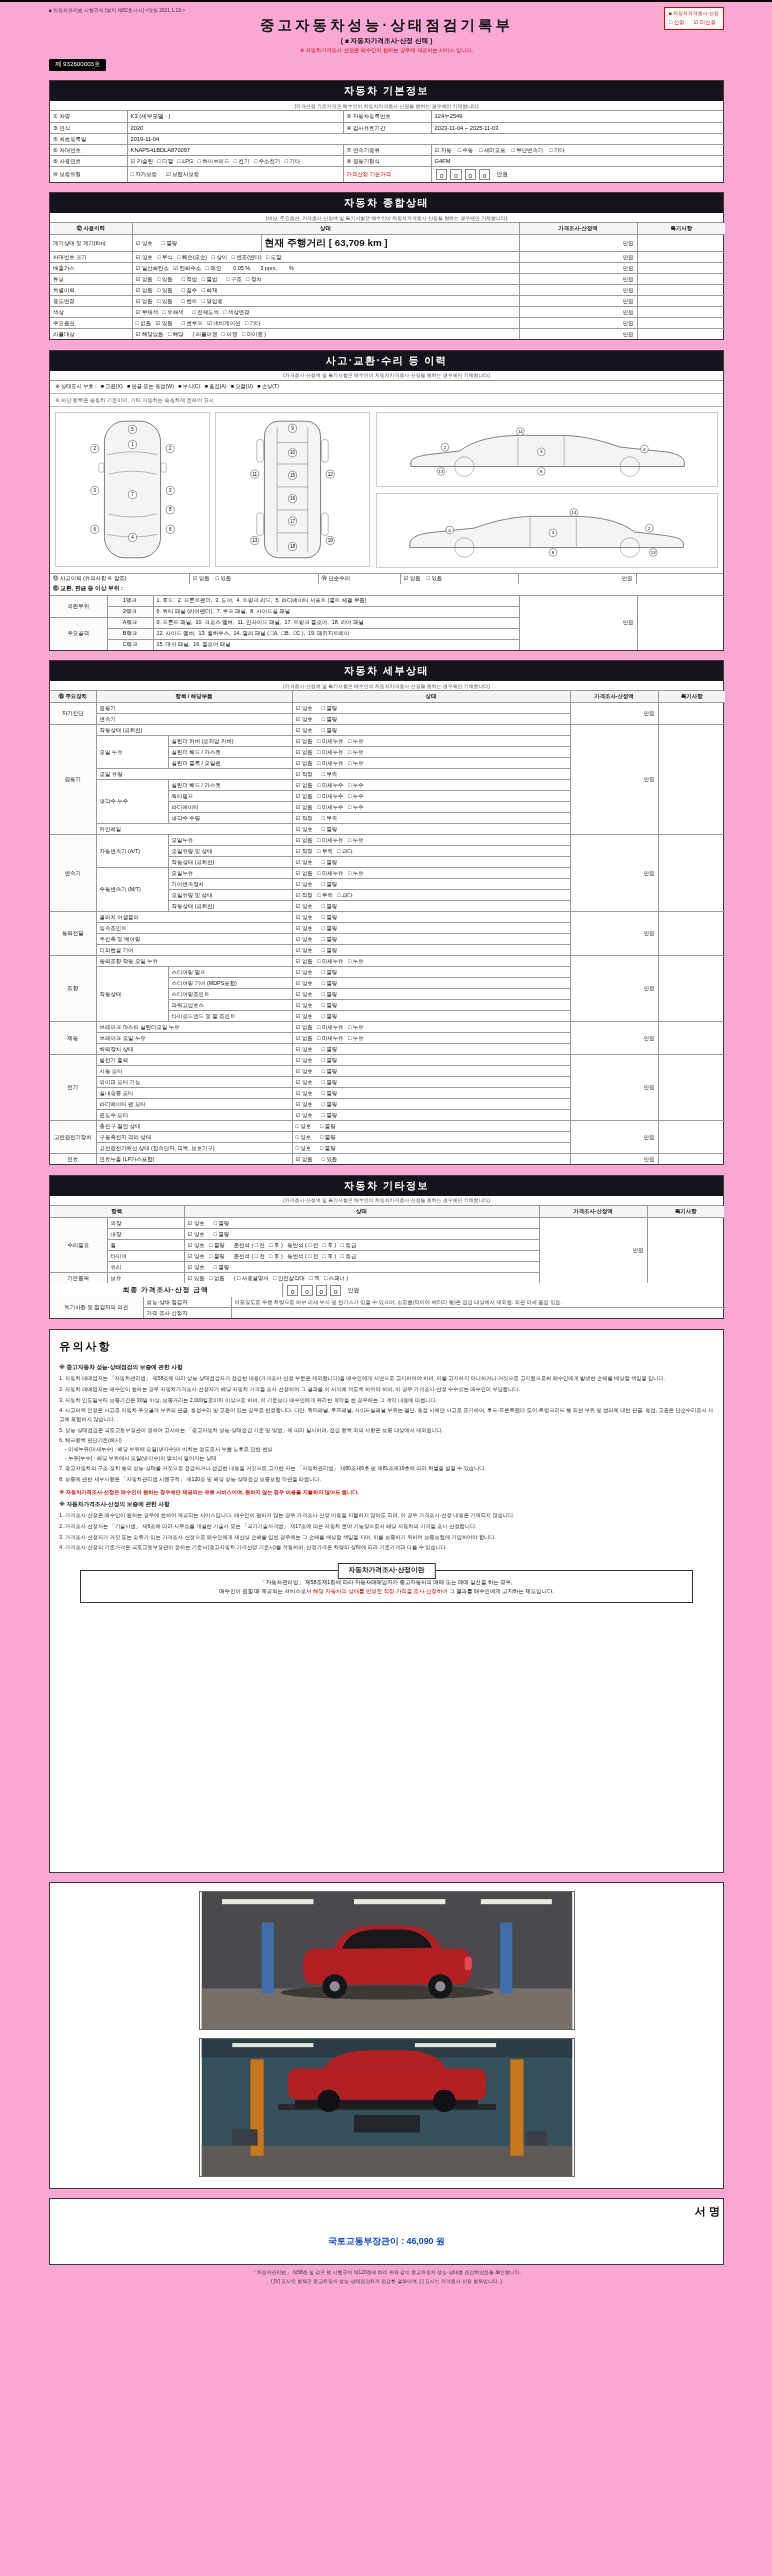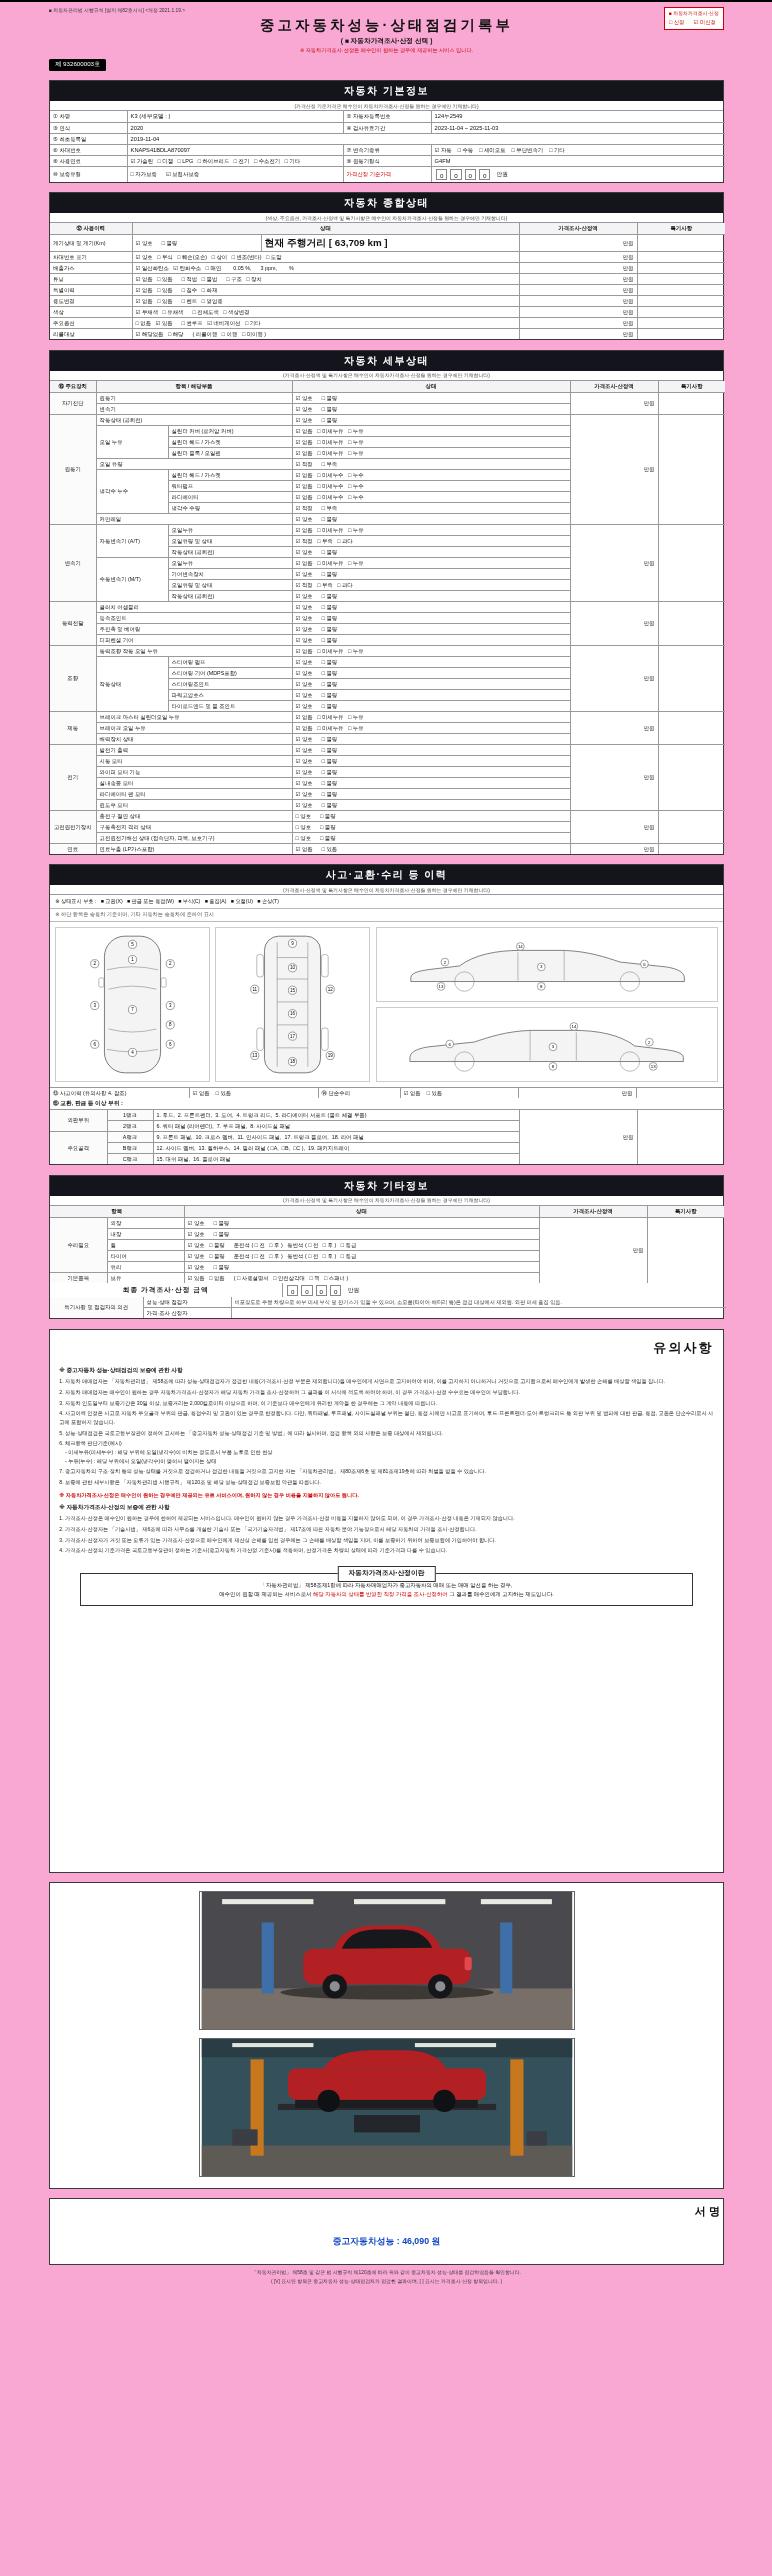--- a/index.html
+++ b/index.html
@@ -45,21 +45,21 @@
   .sidecol{flex:1;display:flex;flex-direction:column;gap:5.2px}
   .carline{fill:#f4f4f4;stroke:#555;stroke-width:1.5}
   .thinline{fill:none;stroke:#777;stroke-width:1}
   .dn circle{fill:#fff;stroke:#444;stroke-width:1}
   .dn text{font-size:9px;fill:#000;text-anchor:middle;dominant-baseline:central;font-family:"Liberation Sans",sans-serif}
   .fulllabel{font-size:5.7px;font-weight:bold;text-align:left}
   .finalrow td{font-size:6.7px}
   .finallabel{text-align:center;font-weight:bold;letter-spacing:1px}
   .opin{font-size:5.2px;color:#333;white-space:pre-wrap}
   .notices{padding:5.2px 9.3px 8.2px;min-height:544px}
-  .ntitle{text-align:right;font-size:13px;font-weight:bold;letter-spacing:2.1px;padding:4.1px 0 5.2px}
+  .ntitle{text-align:left;font-size:11px;font-weight:bold;letter-spacing:2.1px;padding:4.1px 0 5.2px}
   .nsec{font-size:5.7px;font-weight:bold;margin:5.2px 0 2.1px}
   .nitem{font-size:5.2px;line-height:1.65;margin:2.1px 0;white-space:pre-wrap;color:#222}
   .nred{font-size:5.2px;line-height:1.65;margin:4.1px 0;color:#c00;font-weight:bold}
   .definebox{border:1px solid #333;margin:17.5px 20.6px 3.1px;padding:7.2px 8.2px 6.2px;position:relative}
   .definetitle{position:absolute;top:-7.2px;left:50%;transform:translateX(-50%);background:#fff;
                border:0.8px solid #333;padding:2.1px 10.3px;font-size:6.7px;font-weight:bold;white-space:nowrap}
   .defline{font-size:5.4px;line-height:1.7;text-align:center}
   .photosec .ptitle{text-align:center;font-weight:bold;font-size:7.7px;letter-spacing:1.5px;padding:5.2px 0;border-bottom:0.5px solid #aaa}
   .photowrap{display:flex;flex-direction:column;align-items:center;gap:8.2px;padding:8.2px 0 10.3px}
   .photo{border:0.5px solid #666}
@@ -208,20 +208,264 @@
         <td class="lab">주요옵션</td>
         <td class="state" colspan="2">□ 없음   ☑ 있음      □ 썬루프   ☑ 네비게이션   □ 기타</td>
         <td class="price">만원</td>
         <td class="rem"></td>
       </tr>
       <tr>
         <td class="lab">리콜대상</td>
         <td class="state" colspan="2">☑ 해당없음   □ 해당      ( 리콜이행   □ 이행   □ 미이행 )</td>
         <td class="price">만원</td>
         <td class="rem"></td>
+      </tr>
+    </tbody>
+      </table>
+  </div>
+
+  <div class="sec">
+    <div class="secbar">사고·교환·수리 등 이력</div>
+    <div class="secnote">(가격조사·산정액 및 특기사항은 매수인이 자동차가격조사·산정을 원하는 경우에만 기재합니다)</div>
+    <div class="legendrow state">※ 상태표시 부호 :   ■ 교환(X)   ■ 판금 또는 용접(W)   ■ 부식(C)   ■ 흠집(A)   ■ 요철(U)   ■ 손상(T)</div>
+    <div class="legendrow second">※ 하단 항목은 승용차 기준이며, 기타 자동차는 승용차에 준하여 표시</div>
+
+    <div class="diagrams">
+
+      <svg class="dbox" width="155" height="155" viewBox="0 0 300 300">
+        <rect class="carline" x="95" y="16" width="110" height="268" rx="40"></rect>
+        <path class="thinline" d="M100,82 Q150,70 200,82"></path>
+        <path class="thinline" d="M103,120 Q150,108 197,120"></path>
+        <path class="thinline" d="M103,198 Q150,210 197,198"></path>
+        <path class="thinline" d="M100,238 Q150,248 200,238"></path>
+        <rect class="thinline" x="84" y="98" width="10" height="18" rx="3"></rect>
+        <rect class="thinline" x="206" y="98" width="10" height="18" rx="3"></rect>
+        <g class="dn" transform="translate(150,32)">
+            <circle r="8"></circle>
+            <text>5</text>
+          </g>
+        <g class="dn" transform="translate(150,62)">
+            <circle r="8"></circle>
+            <text>1</text>
+          </g>
+        <g class="dn" transform="translate(150,160)">
+            <circle r="8"></circle>
+            <text>7</text>
+          </g>
+        <g class="dn" transform="translate(150,244)">
+            <circle r="8"></circle>
+            <text>4</text>
+          </g>
+        <g class="dn" transform="translate(76,70)">
+            <circle r="8"></circle>
+            <text>2</text>
+          </g>
+        <g class="dn" transform="translate(224,70)">
+            <circle r="8"></circle>
+            <text>2</text>
+          </g>
+        <g class="dn" transform="translate(76,152)">
+            <circle r="8"></circle>
+            <text>3</text>
+          </g>
+        <g class="dn" transform="translate(224,152)">
+            <circle r="8"></circle>
+            <text>3</text>
+          </g>
+        <g class="dn" transform="translate(76,228)">
+            <circle r="8"></circle>
+            <text>6</text>
+          </g>
+        <g class="dn" transform="translate(224,228)">
+            <circle r="8"></circle>
+            <text>6</text>
+          </g>
+        <g class="dn" transform="translate(224,190)">
+            <circle r="8"></circle>
+            <text>8</text>
+          </g>
+      </svg>
+
+      <svg class="dbox" width="155" height="155" viewBox="0 0 300 300">
+        <rect class="carline" x="95" y="16" width="110" height="268" rx="28" fill="#fff"></rect>
+        <line class="thinline" x1="120" y1="28" x2="120" y2="272"></line>
+        <line class="thinline" x1="180" y1="28" x2="180" y2="272"></line>
+        <line class="thinline" x1="120" y1="58" x2="180" y2="58"></line>
+        <line class="thinline" x1="120" y1="100" x2="180" y2="100"></line>
+        <line class="thinline" x1="120" y1="145" x2="180" y2="145"></line>
+        <line class="thinline" x1="120" y1="190" x2="180" y2="190"></line>
+        <line class="thinline" x1="120" y1="235" x2="180" y2="235"></line>
+        <rect class="thinline" x="80" y="52" width="13" height="44" rx="5"></rect>
+        <rect class="thinline" x="207" y="52" width="13" height="44" rx="5"></rect>
+        <rect class="thinline" x="80" y="196" width="13" height="44" rx="5"></rect>
+        <rect class="thinline" x="207" y="196" width="13" height="44" rx="5"></rect>
+        <g class="dn" transform="translate(150,30)">
+            <circle r="8"></circle>
+            <text>9</text>
+          </g>
+        <g class="dn" transform="translate(150,78)">
+            <circle r="8"></circle>
+            <text>10</text>
+          </g>
+        <g class="dn" transform="translate(150,122)">
+            <circle r="8"></circle>
+            <text>15</text>
+          </g>
+        <g class="dn" transform="translate(150,168)">
+            <circle r="8"></circle>
+            <text>16</text>
+          </g>
+        <g class="dn" transform="translate(150,212)">
+            <circle r="8"></circle>
+            <text>17</text>
+          </g>
+        <g class="dn" transform="translate(150,262)">
+            <circle r="8"></circle>
+            <text>18</text>
+          </g>
+        <g class="dn" transform="translate(76,120)">
+            <circle r="8"></circle>
+            <text>11</text>
+          </g>
+        <g class="dn" transform="translate(224,120)">
+            <circle r="8"></circle>
+            <text>12</text>
+          </g>
+        <g class="dn" transform="translate(76,250)">
+            <circle r="8"></circle>
+            <text>13</text>
+          </g>
+        <g class="dn" transform="translate(224,250)">
+            <circle r="8"></circle>
+            <text>19</text>
+          </g>
+      </svg>
+
+      <div class="sidecol">
+        <svg class="dbox" width="100%" height="75" viewBox="0 0 620 150" preserveAspectRatio="xMidYMid meet">
+          <path class="carline" d="M30,102 C30,92 48,88 70,85 L130,78 C160,55 205,46 255,46 L345,46 C395,48 430,60 460,70 L555,80 C580,84 592,92 592,102 L592,110 L30,110 Z"></path>
+          <line class="thinline" x1="250" y1="50" x2="250" y2="108"></line>
+          <line class="thinline" x1="345" y1="47" x2="345" y2="108"></line>
+          <circle class="thinline" cx="140" cy="110" r="20"></circle>
+          <circle class="thinline" cx="480" cy="110" r="20"></circle>
+          <g class="dn" transform="translate(100,70)">
+              <circle r="8"></circle>
+              <text>2</text>
+            </g>
+          <g class="dn" transform="translate(298,80)">
+              <circle r="8"></circle>
+              <text>3</text>
+            </g>
+          <g class="dn" transform="translate(510,74)">
+              <circle r="8"></circle>
+              <text>6</text>
+            </g>
+          <g class="dn" transform="translate(298,120)">
+              <circle r="8"></circle>
+              <text>8</text>
+            </g>
+          <g class="dn" transform="translate(92,120)">
+              <circle r="8"></circle>
+              <text>13</text>
+            </g>
+          <g class="dn" transform="translate(255,38)">
+              <circle r="8"></circle>
+              <text>14</text>
+            </g>
+        </svg>
+        <svg class="dbox" width="100%" height="75" viewBox="0 0 620 150" preserveAspectRatio="xMidYMid meet">
+          <path class="carline" d="M590,102 C590,92 572,88 550,85 L490,78 C460,55 415,46 365,46 L275,46 C225,48 190,60 160,70 L65,80 C40,84 28,92 28,102 L28,110 L590,110 Z"></path>
+          <line class="thinline" x1="370" y1="50" x2="370" y2="108"></line>
+          <line class="thinline" x1="275" y1="47" x2="275" y2="108"></line>
+          <circle class="thinline" cx="480" cy="110" r="20"></circle>
+          <circle class="thinline" cx="140" cy="110" r="20"></circle>
+          <g class="dn" transform="translate(520,70)">
+              <circle r="8"></circle>
+              <text>2</text>
+            </g>
+          <g class="dn" transform="translate(322,80)">
+              <circle r="8"></circle>
+              <text>3</text>
+            </g>
+          <g class="dn" transform="translate(110,74)">
+              <circle r="8"></circle>
+              <text>6</text>
+            </g>
+          <g class="dn" transform="translate(322,120)">
+              <circle r="8"></circle>
+              <text>8</text>
+            </g>
+          <g class="dn" transform="translate(528,120)">
+              <circle r="8"></circle>
+              <text>13</text>
+            </g>
+          <g class="dn" transform="translate(365,38)">
+              <circle r="8"></circle>
+              <text>14</text>
+            </g>
+        </svg>
+      </div>
+    </div>
+
+    <table>
+      <colgroup>
+          <col style="width:139px">
+          <col style="width:129px">
+          <col style="width:82px">
+          <col style="width:118px">
+          <col style="width:118px">
+          <col style="width:88px">
+        </colgroup>
+      <tbody>
+          <tr>
+        <td class="lab">⑬ 사고이력 (유의사항 4. 참조)</td>
+        <td class="state">☑ 없음    □ 있음</td>
+        <td class="lab">⑭ 단순수리</td>
+        <td class="state">☑ 없음    □ 있음</td>
+        <td class="price">만원</td>
+        <td class="rem"></td>
+      </tr>
+    </tbody>
+      </table>
+
+    <table>
+      <colgroup>
+          <col style="width:57px">
+          <col style="width:46px">
+          <col style="width:366px">
+          <col style="width:118px">
+          <col style="width:88px">
+        </colgroup>
+      <tbody>
+          <tr>
+        <td class="fulllabel" colspan="5">⑮ 교환, 판금 등 이상 부위 :</td>
+      </tr>
+      <tr>
+        <td class="grp" rowspan="2">외판부위</td>
+        <td class="grp">1랭크</td>
+        <td class="state">1. 후드,  2. 프론트펜더,  3. 도어,  4. 트렁크 리드,  5. 라디에이터 서포트 (볼트 체결 부품)</td>
+        <td class="price" rowspan="5">만원</td>
+        <td class="rem" rowspan="5"></td>
+      </tr>
+      <tr>
+        <td class="grp">2랭크</td>
+        <td class="state">6. 쿼터 패널 (리어펜더),  7. 루프 패널,  8. 사이드실 패널</td>
+      </tr>
+      <tr>
+        <td class="grp" rowspan="3">주요골격</td>
+        <td class="grp">A랭크</td>
+        <td class="state">9. 프론트 패널,  10. 크로스 멤버,  11. 인사이드 패널,  17. 트렁크 플로어,  18. 리어 패널</td>
+      </tr>
+      <tr>
+        <td class="grp">B랭크</td>
+        <td class="state">12. 사이드 멤버,  13. 휠하우스,  14. 필러 패널 ( □A,  □B,  □C ),  19. 패키지트레이</td>
+      </tr>
+      <tr>
+        <td class="grp">C랭크</td>
+        <td class="state">15. 대쉬 패널,  16. 플로어 패널</td>
       </tr>
     </tbody>
       </table>
   </div>
 
   <div class="sec">
     <div class="secbar">자동차 세부상태</div>
     <div class="secnote">(가격조사·산정액 및 특기사항은 매수인이 자동차가격조사·산정을 원하는 경우에만 기재합니다)</div>
     <table>
       <colgroup>
@@ -441,264 +685,20 @@
         <td class="itm" colspan="2">고전원전기배선 상태 (접속단자, 피복, 보호기구)</td>
         <td class="state">□ 양호      □ 불량</td>
       </tr>
 
       <tr>
         <td class="grp">연료</td>
         <td class="itm" colspan="2">연료누출 (LP가스포함)</td>
         <td class="state">☑ 없음      □ 있음</td>
         <td class="price">만원</td>
         <td class="rem"></td>
-      </tr>
-    </tbody>
-      </table>
-  </div>
-
-  <div class="sec">
-    <div class="secbar">사고·교환·수리 등 이력</div>
-    <div class="secnote">(가격조사·산정액 및 특기사항은 매수인이 자동차가격조사·산정을 원하는 경우에만 기재합니다)</div>
-    <div class="legendrow state">※ 상태표시 부호 :   ■ 교환(X)   ■ 판금 또는 용접(W)   ■ 부식(C)   ■ 흠집(A)   ■ 요철(U)   ■ 손상(T)</div>
-    <div class="legendrow second">※ 하단 항목은 승용차 기준이며, 기타 자동차는 승용차에 준하여 표시</div>
-
-    <div class="diagrams">
-
-      <svg class="dbox" width="155" height="155" viewBox="0 0 300 300">
-        <rect class="carline" x="95" y="16" width="110" height="268" rx="40"></rect>
-        <path class="thinline" d="M100,82 Q150,70 200,82"></path>
-        <path class="thinline" d="M103,120 Q150,108 197,120"></path>
-        <path class="thinline" d="M103,198 Q150,210 197,198"></path>
-        <path class="thinline" d="M100,238 Q150,248 200,238"></path>
-        <rect class="thinline" x="84" y="98" width="10" height="18" rx="3"></rect>
-        <rect class="thinline" x="206" y="98" width="10" height="18" rx="3"></rect>
-        <g class="dn" transform="translate(150,32)">
-            <circle r="8"></circle>
-            <text>5</text>
-          </g>
-        <g class="dn" transform="translate(150,62)">
-            <circle r="8"></circle>
-            <text>1</text>
-          </g>
-        <g class="dn" transform="translate(150,160)">
-            <circle r="8"></circle>
-            <text>7</text>
-          </g>
-        <g class="dn" transform="translate(150,244)">
-            <circle r="8"></circle>
-            <text>4</text>
-          </g>
-        <g class="dn" transform="translate(76,70)">
-            <circle r="8"></circle>
-            <text>2</text>
-          </g>
-        <g class="dn" transform="translate(224,70)">
-            <circle r="8"></circle>
-            <text>2</text>
-          </g>
-        <g class="dn" transform="translate(76,152)">
-            <circle r="8"></circle>
-            <text>3</text>
-          </g>
-        <g class="dn" transform="translate(224,152)">
-            <circle r="8"></circle>
-            <text>3</text>
-          </g>
-        <g class="dn" transform="translate(76,228)">
-            <circle r="8"></circle>
-            <text>6</text>
-          </g>
-        <g class="dn" transform="translate(224,228)">
-            <circle r="8"></circle>
-            <text>6</text>
-          </g>
-        <g class="dn" transform="translate(224,190)">
-            <circle r="8"></circle>
-            <text>8</text>
-          </g>
-      </svg>
-
-      <svg class="dbox" width="155" height="155" viewBox="0 0 300 300">
-        <rect class="carline" x="95" y="16" width="110" height="268" rx="28" fill="#fff"></rect>
-        <line class="thinline" x1="120" y1="28" x2="120" y2="272"></line>
-        <line class="thinline" x1="180" y1="28" x2="180" y2="272"></line>
-        <line class="thinline" x1="120" y1="58" x2="180" y2="58"></line>
-        <line class="thinline" x1="120" y1="100" x2="180" y2="100"></line>
-        <line class="thinline" x1="120" y1="145" x2="180" y2="145"></line>
-        <line class="thinline" x1="120" y1="190" x2="180" y2="190"></line>
-        <line class="thinline" x1="120" y1="235" x2="180" y2="235"></line>
-        <rect class="thinline" x="80" y="52" width="13" height="44" rx="5"></rect>
-        <rect class="thinline" x="207" y="52" width="13" height="44" rx="5"></rect>
-        <rect class="thinline" x="80" y="196" width="13" height="44" rx="5"></rect>
-        <rect class="thinline" x="207" y="196" width="13" height="44" rx="5"></rect>
-        <g class="dn" transform="translate(150,30)">
-            <circle r="8"></circle>
-            <text>9</text>
-          </g>
-        <g class="dn" transform="translate(150,78)">
-            <circle r="8"></circle>
-            <text>10</text>
-          </g>
-        <g class="dn" transform="translate(150,122)">
-            <circle r="8"></circle>
-            <text>15</text>
-          </g>
-        <g class="dn" transform="translate(150,168)">
-            <circle r="8"></circle>
-            <text>16</text>
-          </g>
-        <g class="dn" transform="translate(150,212)">
-            <circle r="8"></circle>
-            <text>17</text>
-          </g>
-        <g class="dn" transform="translate(150,262)">
-            <circle r="8"></circle>
-            <text>18</text>
-          </g>
-        <g class="dn" transform="translate(76,120)">
-            <circle r="8"></circle>
-            <text>11</text>
-          </g>
-        <g class="dn" transform="translate(224,120)">
-            <circle r="8"></circle>
-            <text>12</text>
-          </g>
-        <g class="dn" transform="translate(76,250)">
-            <circle r="8"></circle>
-            <text>13</text>
-          </g>
-        <g class="dn" transform="translate(224,250)">
-            <circle r="8"></circle>
-            <text>19</text>
-          </g>
-      </svg>
-
-      <div class="sidecol">
-        <svg class="dbox" width="100%" height="75" viewBox="0 0 620 150" preserveAspectRatio="xMidYMid meet">
-          <path class="carline" d="M30,102 C30,92 48,88 70,85 L130,78 C160,55 205,46 255,46 L345,46 C395,48 430,60 460,70 L555,80 C580,84 592,92 592,102 L592,110 L30,110 Z"></path>
-          <line class="thinline" x1="250" y1="50" x2="250" y2="108"></line>
-          <line class="thinline" x1="345" y1="47" x2="345" y2="108"></line>
-          <circle class="thinline" cx="140" cy="110" r="20"></circle>
-          <circle class="thinline" cx="480" cy="110" r="20"></circle>
-          <g class="dn" transform="translate(100,70)">
-              <circle r="8"></circle>
-              <text>2</text>
-            </g>
-          <g class="dn" transform="translate(298,80)">
-              <circle r="8"></circle>
-              <text>3</text>
-            </g>
-          <g class="dn" transform="translate(510,74)">
-              <circle r="8"></circle>
-              <text>6</text>
-            </g>
-          <g class="dn" transform="translate(298,120)">
-              <circle r="8"></circle>
-              <text>8</text>
-            </g>
-          <g class="dn" transform="translate(92,120)">
-              <circle r="8"></circle>
-              <text>13</text>
-            </g>
-          <g class="dn" transform="translate(255,38)">
-              <circle r="8"></circle>
-              <text>14</text>
-            </g>
-        </svg>
-        <svg class="dbox" width="100%" height="75" viewBox="0 0 620 150" preserveAspectRatio="xMidYMid meet">
-          <path class="carline" d="M590,102 C590,92 572,88 550,85 L490,78 C460,55 415,46 365,46 L275,46 C225,48 190,60 160,70 L65,80 C40,84 28,92 28,102 L28,110 L590,110 Z"></path>
-          <line class="thinline" x1="370" y1="50" x2="370" y2="108"></line>
-          <line class="thinline" x1="275" y1="47" x2="275" y2="108"></line>
-          <circle class="thinline" cx="480" cy="110" r="20"></circle>
-          <circle class="thinline" cx="140" cy="110" r="20"></circle>
-          <g class="dn" transform="translate(520,70)">
-              <circle r="8"></circle>
-              <text>2</text>
-            </g>
-          <g class="dn" transform="translate(322,80)">
-              <circle r="8"></circle>
-              <text>3</text>
-            </g>
-          <g class="dn" transform="translate(110,74)">
-              <circle r="8"></circle>
-              <text>6</text>
-            </g>
-          <g class="dn" transform="translate(322,120)">
-              <circle r="8"></circle>
-              <text>8</text>
-            </g>
-          <g class="dn" transform="translate(528,120)">
-              <circle r="8"></circle>
-              <text>13</text>
-            </g>
-          <g class="dn" transform="translate(365,38)">
-              <circle r="8"></circle>
-              <text>14</text>
-            </g>
-        </svg>
-      </div>
-    </div>
-
-    <table>
-      <colgroup>
-          <col style="width:139px">
-          <col style="width:129px">
-          <col style="width:82px">
-          <col style="width:118px">
-          <col style="width:118px">
-          <col style="width:88px">
-        </colgroup>
-      <tbody>
-          <tr>
-        <td class="lab">⑬ 사고이력 (유의사항 4. 참조)</td>
-        <td class="state">☑ 없음    □ 있음</td>
-        <td class="lab">⑭ 단순수리</td>
-        <td class="state">☑ 없음    □ 있음</td>
-        <td class="price">만원</td>
-        <td class="rem"></td>
-      </tr>
-    </tbody>
-      </table>
-
-    <table>
-      <colgroup>
-          <col style="width:57px">
-          <col style="width:46px">
-          <col style="width:366px">
-          <col style="width:118px">
-          <col style="width:88px">
-        </colgroup>
-      <tbody>
-          <tr>
-        <td class="fulllabel" colspan="5">⑮ 교환, 판금 등 이상 부위 :</td>
-      </tr>
-      <tr>
-        <td class="grp" rowspan="2">외판부위</td>
-        <td class="grp">1랭크</td>
-        <td class="state">1. 후드,  2. 프론트펜더,  3. 도어,  4. 트렁크 리드,  5. 라디에이터 서포트 (볼트 체결 부품)</td>
-        <td class="price" rowspan="5">만원</td>
-        <td class="rem" rowspan="5"></td>
-      </tr>
-      <tr>
-        <td class="grp">2랭크</td>
-        <td class="state">6. 쿼터 패널 (리어펜더),  7. 루프 패널,  8. 사이드실 패널</td>
-      </tr>
-      <tr>
-        <td class="grp" rowspan="3">주요골격</td>
-        <td class="grp">A랭크</td>
-        <td class="state">9. 프론트 패널,  10. 크로스 멤버,  11. 인사이드 패널,  17. 트렁크 플로어,  18. 리어 패널</td>
-      </tr>
-      <tr>
-        <td class="grp">B랭크</td>
-        <td class="state">12. 사이드 멤버,  13. 휠하우스,  14. 필러 패널 ( □A,  □B,  □C ),  19. 패키지트레이</td>
-      </tr>
-      <tr>
-        <td class="grp">C랭크</td>
-        <td class="state">15. 대쉬 패널,  16. 플로어 패널</td>
       </tr>
     </tbody>
       </table>
   </div>
 
   <div class="sec">
     <div class="secbar">자동차 기타정보</div>
     <div class="secnote">(가격조사·산정액 및 특기사항은 매수인이 자동차가격조사·산정을 원하는 경우에만 기재합니다)</div>
     <table>
       <colgroup>
@@ -850,21 +850,21 @@
         <rect x="300" y="150" width="130" height="34" fill="#23262b"></rect>
         <rect x="60" y="178" width="50" height="32" fill="#3a3e44"></rect>
         <rect x="640" y="182" width="40" height="28" fill="#3a3e44"></rect>
       </svg>
     </div>
   </div>
 
   <div class="sec signsec">
     <div class="signtitle">서명</div>
     <div class="fee">
-      <span>중고자동차성능 :</span>
+      <span>국토교통부장관이 :</span>
       <span>46,090</span>
       <span>원</span>
     </div>
   </div>
 
   <div class="footnote">「자동차관리법」 제58조 및 같은 법 시행규칙 제120조에 따라 위와 같이 중고자동차 성능·상태를 점검하였음을 확인합니다.</div>
   <div class="footnote" style="margin-top:1px">( [V] 표시된 항목은 중고자동차 성능·상태점검자가 점검한 결과이며, [  ] 표시는 가격조사·산정 항목입니다. )</div>
 
 </div>
 

